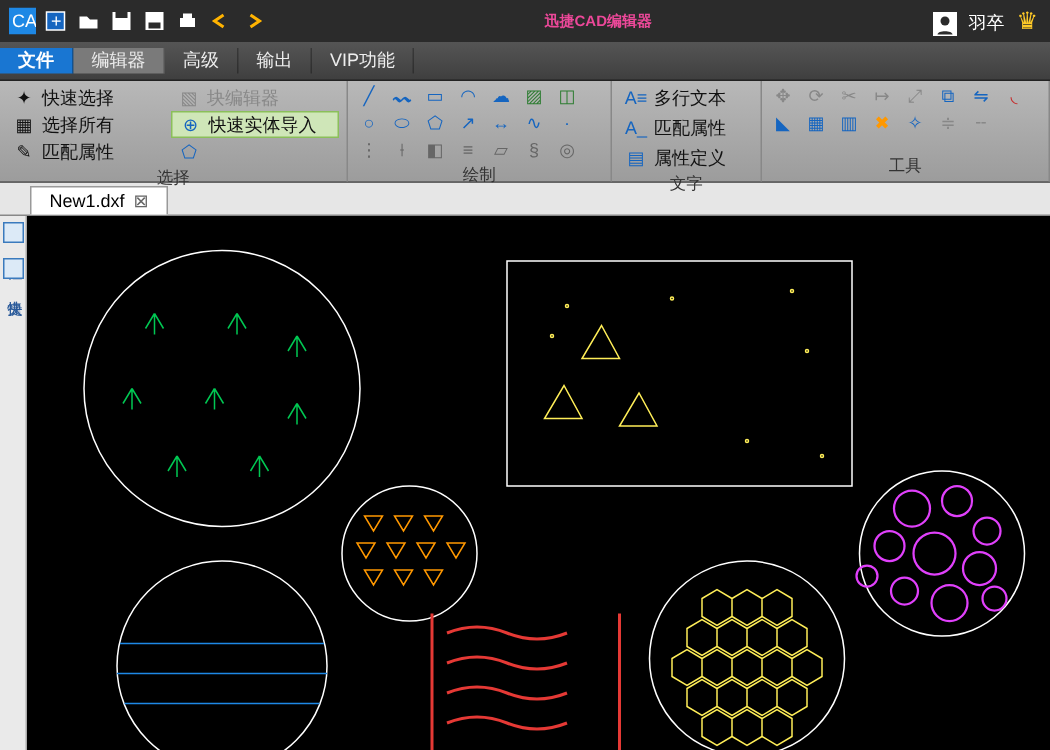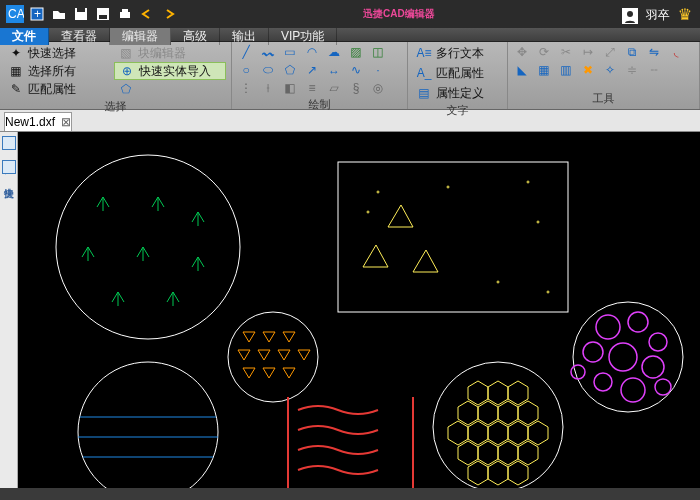--- a/index.html
+++ b/index.html
@@ -3,36 +3,36 @@
 <meta charset="utf-8">
 <style>
 *{box-sizing:border-box;margin:0;padding:0;font-family:"Microsoft YaHei",sans-serif;font-size:12px}
 body{width:700px;height:500px;overflow:hidden;background:#3a3a3a;user-select:none}
 .titlebar{height:28px;background:#2b2b2b;display:flex;align-items:center;color:#fff}
 .qat{display:flex;align-items:center;gap:4px;padding:0 6px}
 .qat .icon{width:18px;height:18px;display:flex;align-items:center;justify-content:center;cursor:pointer}
 .app-title{flex:1;text-align:center;font-weight:bold;color:#ec4899;font-size:10px}
 .user-area{display:flex;align-items:flex-end;gap:8px;padding:0 8px}
 .crown{color:#ffca28;font-size:16px}
-.menubar{height:14px;background:linear-gradient(#555,#3f3f3f);display:flex;align-items:flex-start;border-bottom:1px solid #222}
+.menubar{height:26px;background:linear-gradient(#555,#3f3f3f);display:flex;align-items:center;border-bottom:1px solid #222}
 .menu-item{padding:0 12px;display:flex;align-items:center;color:#eee;cursor:pointer;border-right:1px solid rgba(0,0,0,.3)}
 .menu-item.file{background:#1976d2;color:#fff;font-weight:bold}
 .menu-item.active{background:#7a7a7a}
 .ribbon{height:68px;background:linear-gradient(#b8b8b8,#9c9c9c);display:flex;border-bottom:1px solid #666}
 .ribbon-group{border-right:1px solid #888;display:flex;flex-direction:column;padding:2px 4px}
 .ribbon-group .body{flex:1;display:flex;flex-wrap:wrap;align-content:flex-start;gap:2px}
 .ribbon-group .label{text-align:center;color:#333;font-size:11px;padding:1px 0}
 .rbtn{height:18px;display:flex;align-items:center;gap:4px;padding:0 4px;cursor:pointer;color:#111;white-space:nowrap}
 .rbtn .ic{width:16px;height:16px;display:inline-flex;align-items:center;justify-content:center}
 .rbtn.hl{background:#cfe6b8;border:1px solid #8bbf5a}
 .icon-grid{display:grid;grid-template-columns:repeat(7,22px);grid-auto-rows:18px;gap:2px}
 .icon-grid .ic,.icon-grid2 .ic{width:20px;height:16px;display:flex;align-items:center;justify-content:center;cursor:pointer}
 .icon-grid2{display:grid;grid-template-columns:repeat(5,22px);grid-auto-rows:18px;gap:2px}
 .tabstrip{height:22px;background:#e6e6e6;display:flex;align-items:flex-end;border-bottom:1px solid #888}
-.doctab{background:#fff;border:1px solid #999;border-bottom:none;padding:2px 0;margin-left:4px;display:flex;align-items:center;gap:6px;font-size:11px;cursor:pointer}
+.doctab{background:#fff;border:1px solid #999;border-bottom:none;padding:2px 12px;margin-left:20px;display:flex;align-items:center;gap:6px;font-size:11px;cursor:pointer}
 .doctab .x{color:#666;cursor:pointer}
 .workspace{position:relative;height:356px;display:flex}
 .side{width:18px;background:#eaeaea;border-right:1px solid #aaa;display:flex;flex-direction:column;align-items:center;padding-top:4px;gap:4px}
 .side .sic{width:14px;height:14px;border:1px solid #3a7abd;background:#dceaf7;cursor:pointer}
 .side .vtxt{writing-mode:vertical-rl;font-size:10px;color:#2a5a9a;margin-top:2px}
 .canvas{flex:1;background:#000;position:relative;overflow:hidden}
 svg{display:block}
 </style>
 </head>
 <body>
@@ -94,21 +94,20 @@
           <path d="M3 15c0-3 10-3 10 0" fill="#2b2b2b"></path>
         </svg>
       </span>
     <span style="color:#fff">羽卒</span>
     <span class="crown">♛</span>
   </div>
 </div>
 
 <div class="menubar">
   <div class="menu-item file">文件</div>
-  <div class="menu-item">查看器</div>
   <div class="menu-item active">编辑器</div>
   <div class="menu-item">高级</div>
   <div class="menu-item">输出</div>
   <div class="menu-item">VIP功能</div>
 </div>
 
 <div class="ribbon">
   <div class="ribbon-group" style="width:232px">
     <div class="body">
       <div style="width:108px">

